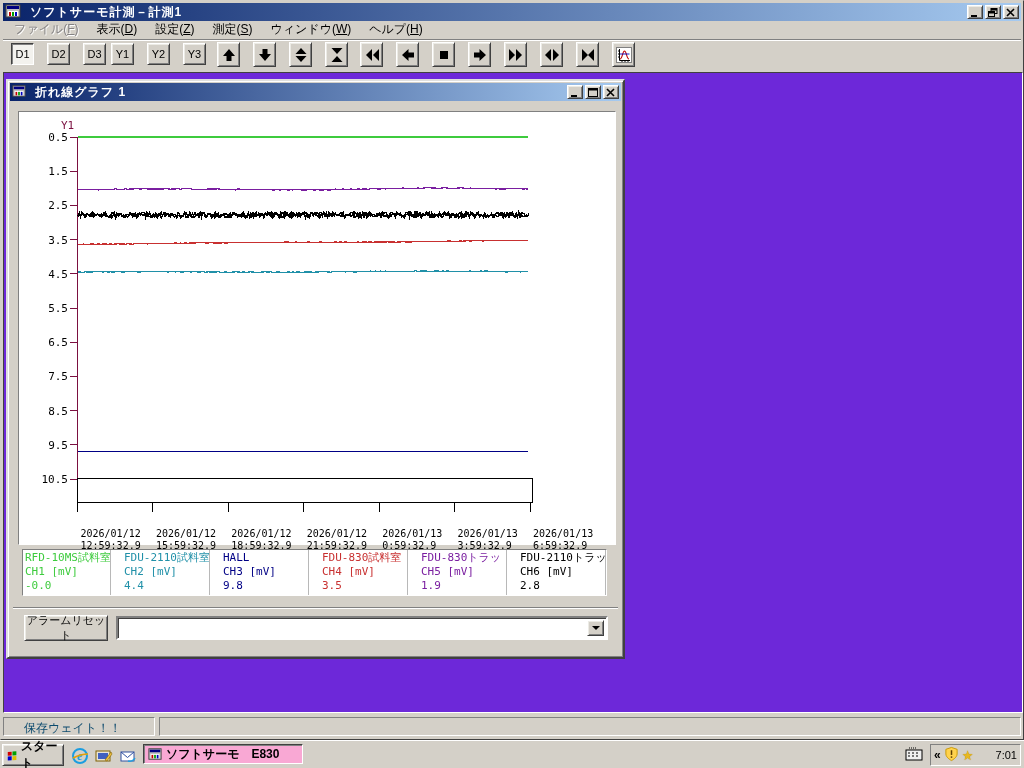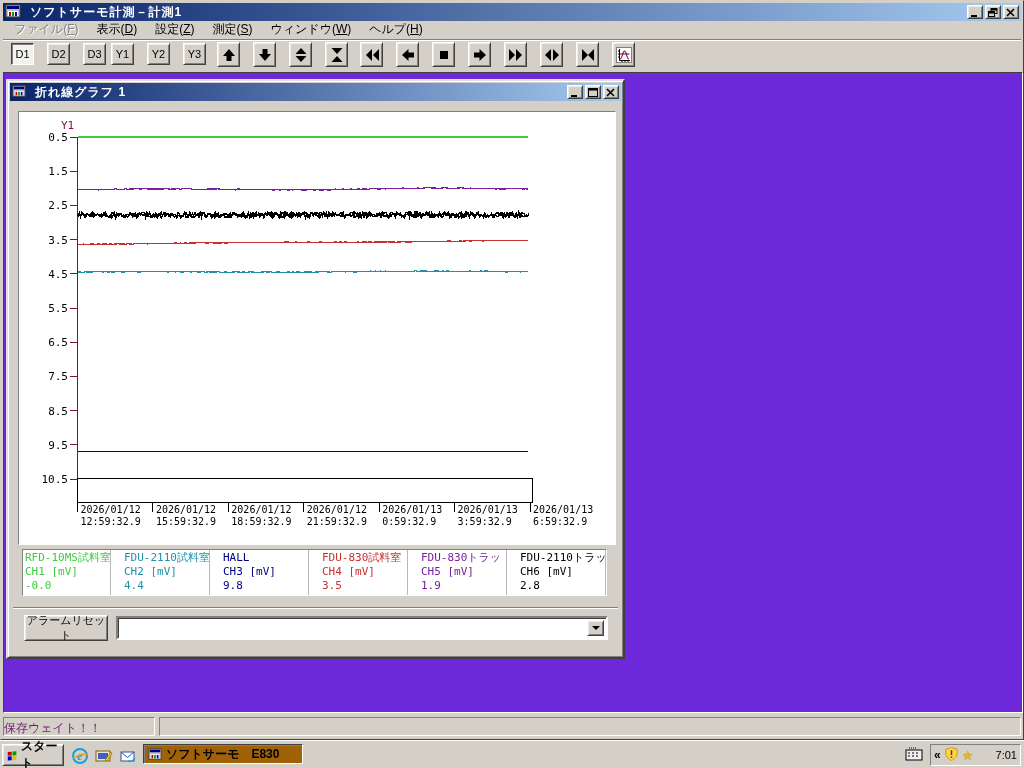--- a/index.html
+++ b/index.html
@@ -51,47 +51,47 @@
   #chart-window { left:2px; top:6px; width:619px; height:580px; background:#d4d0c8;
                   border:2px solid; border-color:#dfdfdf #404040 #404040 #dfdfdf;
                   box-shadow: inset 1px 1px 0 #fff, inset -1px -1px 0 #808080; }
   #chart-titlebar { left:2px; top:2px; right:2px; }
   #chart-client { left:3px; top:22px; right:3px; bottom:3px; background:#d4d0c8; }
 
   #plot-wrap { left:7px; top:8px; width:598px; height:434px; background:#fff;
                border:1px solid; border-color:#808080 #fff #fff #808080; }
   #xlabels { left:0; top:0; right:0; bottom:0; pointer-events:none;
              font-family:"DejaVu Sans Mono","Liberation Mono",monospace; font-size:10px; color:#000; }
-  .xlab { position:absolute; white-space:nowrap; line-height:11px; }
+  .xlab { position:absolute; white-space:nowrap; line-height:11px;margin-top:24px; }
 
   #legend { left:11px; top:446px; width:585px; height:47px; background:#fff; display:flex;
             border:1px solid; border-color:#808080 #fff #fff #808080;
             font-family:"DejaVu Sans Mono","Liberation Mono",monospace; font-size:11px;gap:11px; }
   .lcell { width:97.3px; padding:1px 2px; border-right:1px solid #b8b8b8; overflow:hidden; }
   .lcell div { line-height:14px; white-space:nowrap; }
 
   #alarm-groove { left:2px; top:504px; right:2px; height:2px; border-top:1px solid #808080; border-bottom:1px solid #fff; }
   #alarm-reset { left:13px; top:512px; width:84px; height:26px; font-size:11px;
                  display:flex; align-items:center; justify-content:center; }
   #alarm-combo { left:105px; top:513px; width:492px; height:24px; background:#fff; }
   #combo-field { left:2px; top:2px; bottom:2px; right:19px; font-size:11px; padding:2px; color:#000; }
   #combo-drop { right:2px; top:2px; bottom:2px; width:17px; display:flex; align-items:center; justify-content:center; }
   .down-tri { width:0; height:0; border-left:4px solid transparent; border-right:4px solid transparent; border-top:4px solid #000; }
 
   
   #statusbar { left:2px; top:714px; right:2px; height:24px; background:#d4d0c8; }
-  .status-cell { position:absolute; top:2px; height:19px; padding:2px 0; font-size:12px; color:#701a75; }
+  .status-cell { position:absolute; top:2px; height:19px; padding:2px 20px; font-size:12px; color:#0c4a6e; }
 
   
   #taskbar { left:0; top:740px; width:1024px; height:28px; background:#d4d0c8; border-top:1px solid #fff; }
   #start-btn { left:2px; top:3px; width:62px; height:22px; display:flex; align-items:center; gap:3px;
                padding:0 4px; font-weight:bold; font-size:12px; }
   .ql-icon { position:absolute; top:5px; width:20px; height:19px; display:flex; align-items:center; justify-content:center; }
   #task-btn { left:143px; top:3px; width:160px; height:20px; display:flex; align-items:center; gap:4px;
-              padding:0 4px; font-weight:bold; font-size:12px; background:#a16207;
+              padding:0 4px; font-weight:bold; font-size:12px; background:#f9a8d4;
               border:1px solid; border-color:#404040 #fff #fff #404040; box-shadow: inset 1px 1px 0 #808080; }
   #kbd-icon { left:905px; top:6px; }
   #tray { left:930px; top:3px; width:91px; height:22px; border:1px solid; border-color:#808080 #fff #fff #808080;
           display:flex; align-items:center; padding:0 3px; gap:3px; }
   #tray-clock { margin-left:auto; font-size:11px; }
   #tray-chevron { font-weight:bold; font-size:12px; }
   .star { color:#e8b820; font-size:13px; line-height:13px; text-shadow:0 0 1px #a07800; }
 </style>
 </head>
 <body>

